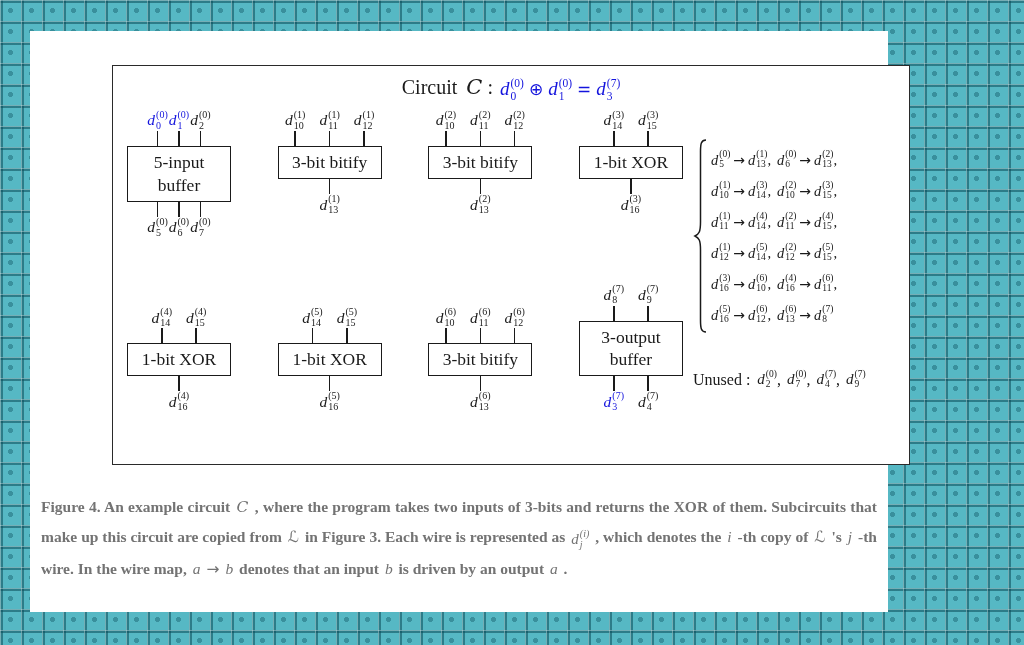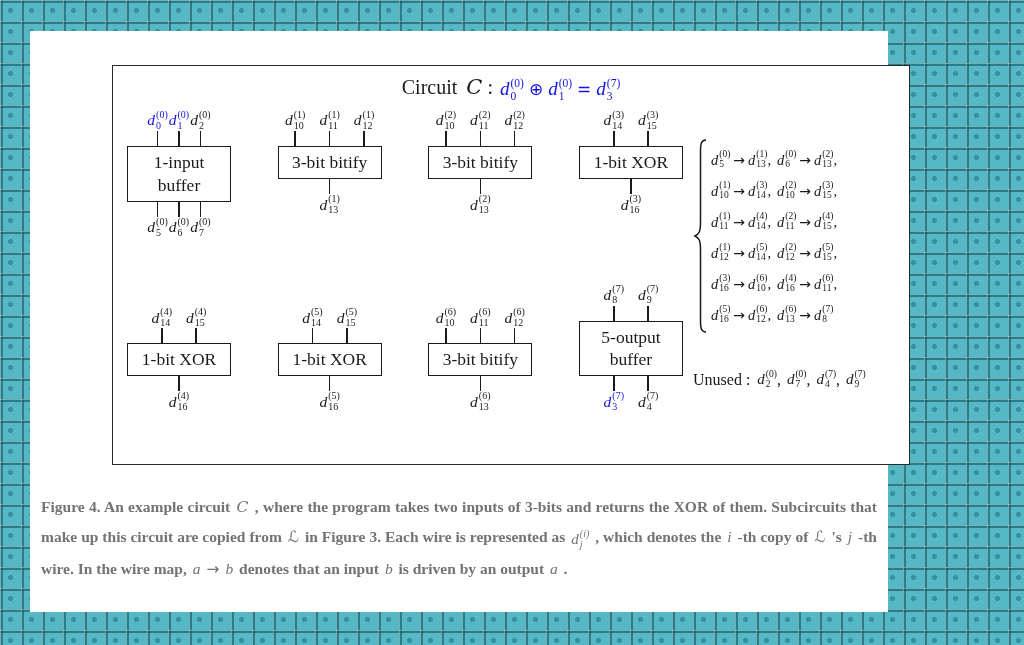--- a/index.html
+++ b/index.html
@@ -133,21 +133,21 @@
                     <span class="wbase">d</span>
                     <span class="ss">
                       <span class="wsup">(0)</span>
                       <span class="wsub">2</span>
                     </span>
                   </span>
                   <div class="stub"></div>
                 </div>
               </div>
               <div class="bbox">
-                <div class="bline">1-input</div>
+                <div class="bline">5-input</div>
                 <div class="bline">buffer</div>
               </div>
               <div class="pins bot">
                 <div class="pin">
                   <div class="stub"></div>
                   <span class="wire">
                     <span class="wbase">d</span>
                     <span class="ss">
                       <span class="wsup">(0)</span>
                       <span class="wsub">5</span>
@@ -459,21 +459,21 @@
                     <span class="wbase">d</span>
                     <span class="ss">
                       <span class="wsup">(7)</span>
                       <span class="wsub">9</span>
                     </span>
                   </span>
                   <div class="stub"></div>
                 </div>
               </div>
               <div class="bbox">
-                <div class="bline">5-output</div>
+                <div class="bline">3-output</div>
                 <div class="bline">buffer</div>
               </div>
               <div class="pins bot">
                 <div class="pin">
                   <div class="stub"></div>
                   <span class="wire blue">
                     <span class="wbase">d</span>
                     <span class="ss">
                       <span class="wsup">(7)</span>
                       <span class="wsub">3</span>

